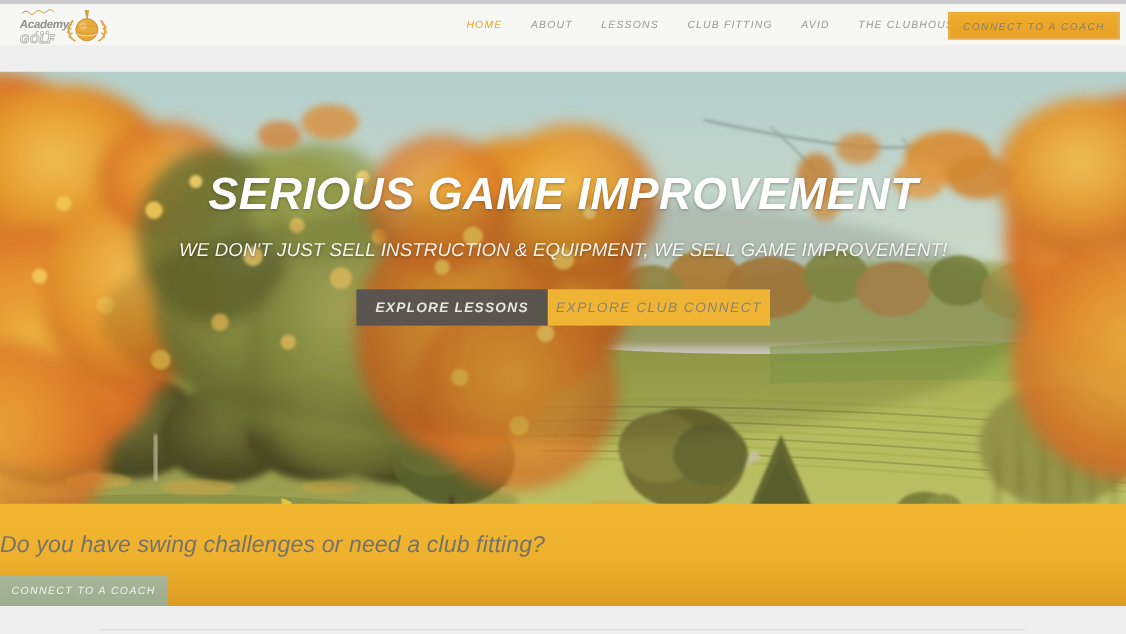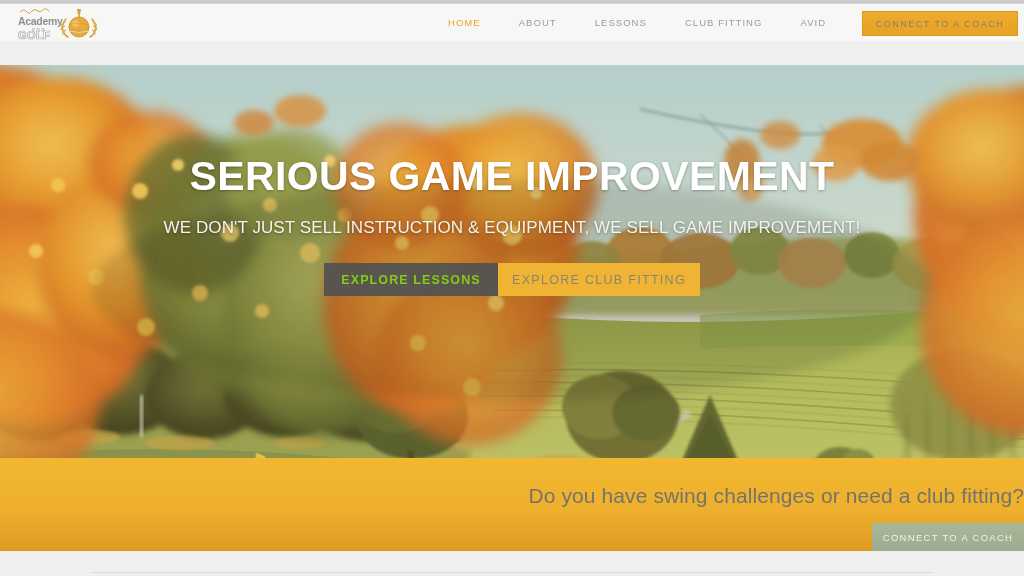--- a/index.html
+++ b/index.html
@@ -2,42 +2,42 @@
 <html><head>
 <meta charset="utf-8">
 <style>
   * { box-sizing: border-box; margin: 0; padding: 0; }
   html, body {
     width: 1024px; height: 576px;
     background: #efefef;
     font-family: "Liberation Sans", sans-serif;
     overflow: hidden;
   }
-  #page { position: relative; width: 1024px; height: 576px; background: #efefef; }
+  #page { position: relative; width: 1024px; height: 576px; background: #efefef; font-style: italic; }
 
   
   .topbar {
     position: absolute; top: 0; left: 0; width: 1024px; height: 4px;
     background: linear-gradient(to bottom, #cfcfd2 0%, #c8c8cc 60%, #dcdcdf 100%);
   }
 
   
   .header {
     position: absolute; top: 4px; left: 0; width: 1024px; height: 37px;
     background: #f7f7f5;
     display: flex; align-items: center;
   }
   .logo-wrap {
     position: absolute; left: 8px; top: 1px;
     width: 100px; height: 36px;
     display: flex; align-items: center;
   }
   .nav {
-    position: absolute; left: 448px; top: 0; height: 37px;
-    display: flex; align-items: center; gap: 38px;
+    position: absolute; left: 424px; top: 0; height: 37px;
+    display: flex; align-items: center; gap: 26px;
   }
   .nav-item {
     font-size: 9.5px; letter-spacing: 1.05px; color: #9a9a9a;
     text-transform: uppercase; white-space: nowrap; cursor: pointer;
     font-weight: 400;
   }
   .nav-item.active { color: #e8a72a; }
   .header-cta {
     position: absolute; right: 6px; top: 7px;
     width: 156px; height: 25px;
@@ -76,39 +76,39 @@
     text-shadow: 0 1px 3px rgba(0,0,0,0.35);
   }
   .hero-buttons { margin-top: 25px; display: flex; }
   .btn-dark {
     width: 174px; height: 33px;
     background: rgba(82,82,82,0.93);
     display: flex; align-items: center; justify-content: center;
     cursor: pointer;
   }
   .btn-dark span {
-    font-size: 12.5px; font-weight: bold; color: #84cc16;
+    font-size: 12.5px; font-weight: bold; color: #e5e5e5;
     letter-spacing: 1.1px; white-space: nowrap;
   }
   .btn-gold {
     width: 202px; height: 33px;
     background: #f0b434;
     display: flex; align-items: center; justify-content: center;
     cursor: pointer;
   }
   .btn-gold span {
     font-size: 12.5px; color: #8a8573; letter-spacing: 1.3px;
     white-space: nowrap;
   }
 
   
   .band {
     position: absolute; top: 458px; left: 0; width: 1024px; height: 93px;
     background: linear-gradient(to bottom, #f2b730 0%, #eeb02d 55%, #dd9b22 100%);
-    display: flex; flex-direction: column; align-items: flex-end;
+    display: flex; flex-direction: column; align-items: flex-start;
   }
   .band-text {
     margin-top: 26px;
     font-size: 21px; color: #76736a; letter-spacing: 0.1px; white-space: nowrap;
   }
   .band-cta {
     margin-top: 15px;
     width: 152px; height: 28px;
     background: linear-gradient(to bottom, #a9b69a 0%, #9dac8f 100%);
     display: flex; align-items: center; justify-content: center;
@@ -416,21 +416,21 @@
     </svg>
 
     <div class="hero-content">
       <div class="hero-title">SERIOUS GAME IMPROVEMENT</div>
       <div class="hero-sub">WE DON'T JUST SELL INSTRUCTION &amp; EQUIPMENT, WE SELL GAME IMPROVEMENT!</div>
       <div class="hero-buttons">
         <div class="btn-dark">
           <span>EXPLORE LESSONS</span>
         </div>
         <div class="btn-gold">
-          <span>EXPLORE CLUB FITTING</span>
+          <span>EXPLORE CLUB CONNECT</span>
         </div>
       </div>
     </div>
   </div>
 
   <div class="band">
     <div class="band-text">Do you have swing challenges or need a club fitting?</div>
     <div class="band-cta">
       <span>CONNECT TO A COACH</span>
     </div>

